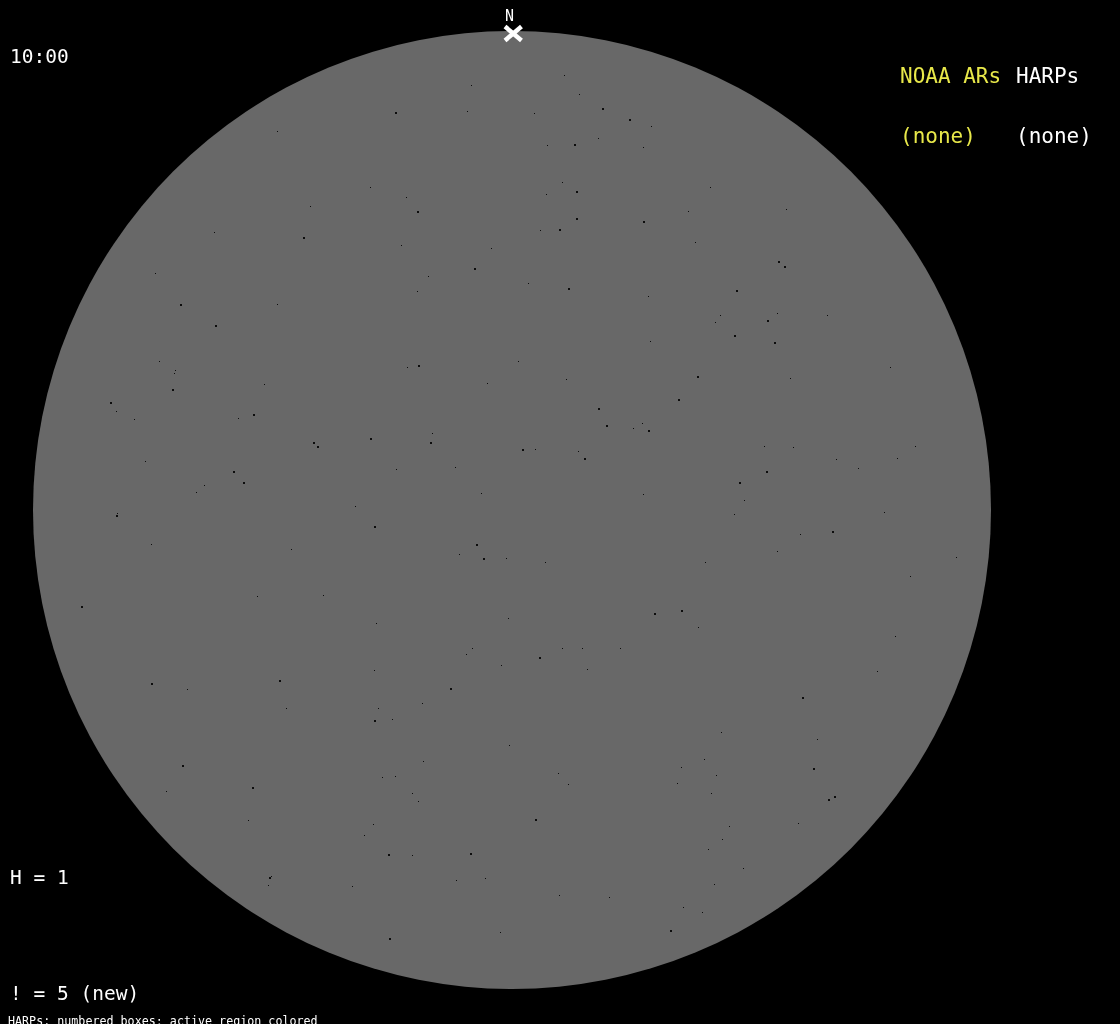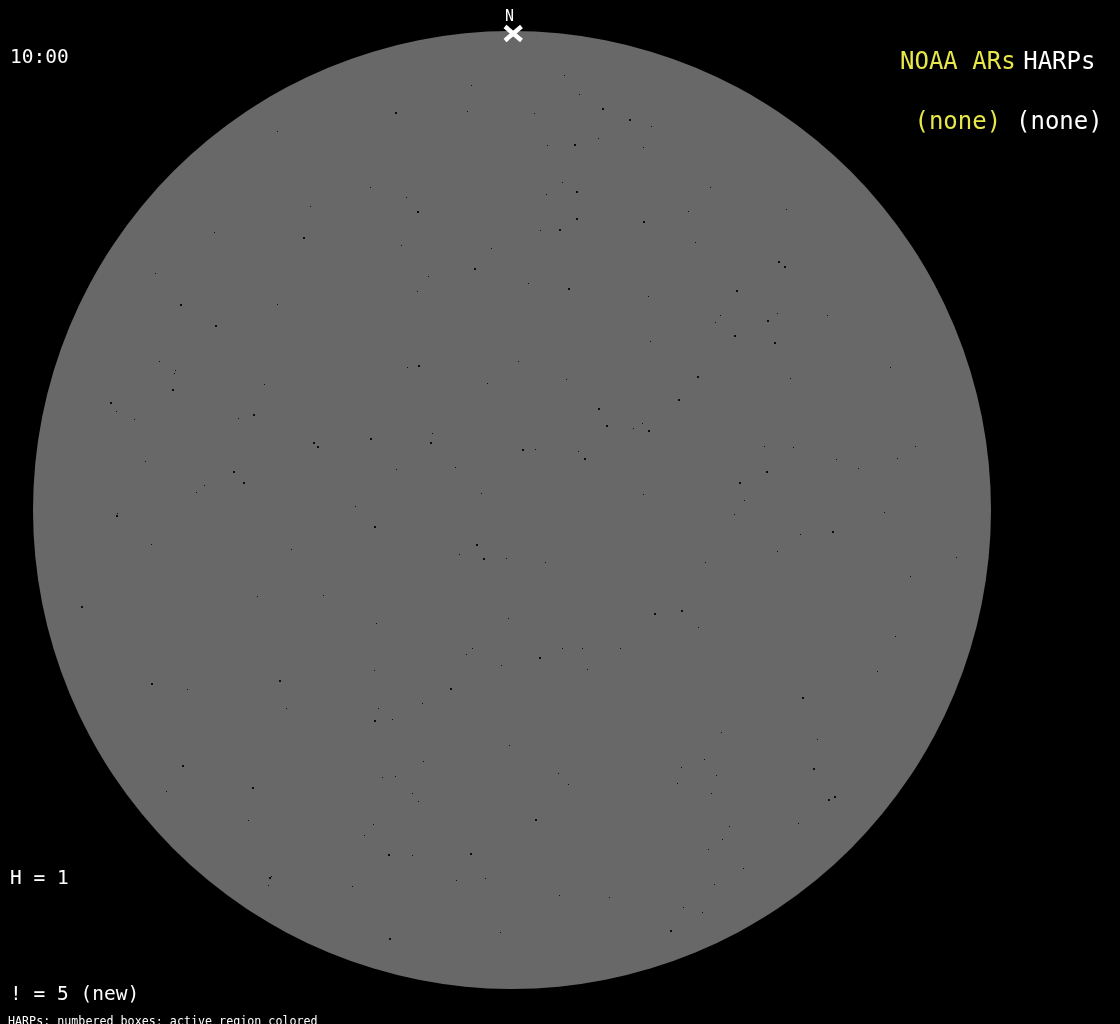--- a/index.html
+++ b/index.html
@@ -21,21 +21,21 @@
     position:absolute;left:33px;top:31px;width:958px;height:958px;
     border-radius:50%;background:var(--disk);
   }
   .speckle-layer{position:absolute;left:0;top:0;width:100%;height:100%;}
   .speck{position:absolute;background:var(--speckle);}
   .title-block{
     position:absolute;left:10px;top:9px;
     font-size:19.5px;line-height:19px;white-space:pre;
   }
   .status-col{
-    position:absolute;top:11px;font-size:24px;line-height:20px;white-space:pre;text-align:center;
+    position:absolute;top:26px;font-size:21px;line-height:20px;white-space:pre;
   }
   .noaa-col{left:900px;color:var(--accent);}
   .harps-col{left:1016px;color:var(--text);}
   .north-label{
     position:absolute;left:505px;top:9px;font-size:15px;line-height:15px;
   }
   .north-cross{position:absolute;left:502px;top:24px;}
   .legend{
     position:absolute;left:10px;top:830px;
     font-size:19.5px;line-height:19px;white-space:pre;

